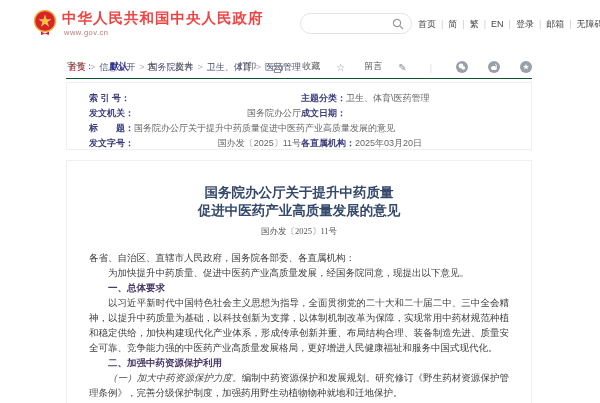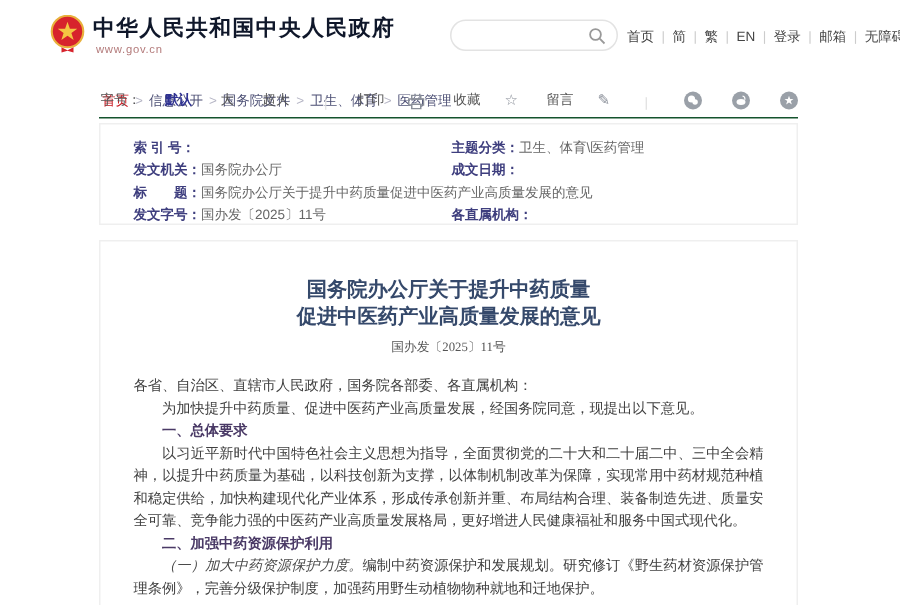--- a/index.html
+++ b/index.html
@@ -3,21 +3,21 @@
 <meta charset="utf-8">
 <style>
   * { box-sizing: border-box; margin: 0; padding: 0; }
   html,body { width:600px; height:403px; background:#fff; overflow:hidden;
     font-family:"Liberation Sans", sans-serif; color:#333; }
 
   
   .header { position:absolute; left:0; top:0; width:600px; height:52px; background:#fff; }
   .emblem { position:absolute; left:33px; top:10px; width:24px; height:26px; }
   .site-title { position:absolute; left:62px; top:9px; font-size:14.5px; font-weight:bold;
-    color:#0f172a; letter-spacing:1px; white-space:nowrap; }
+    color:#ef4444; letter-spacing:1px; white-space:nowrap; }
   .site-url { position:absolute; left:64px; top:28px; font-size:7.5px; color:#b37a7a; letter-spacing:.5px; }
   .search-pill { position:absolute; left:300px; top:13px; width:112px; height:21px;
     border:1px solid #e3e3e3; border-radius:11px; background:#fff; }
   .search-pill input { position:absolute; left:10px; top:2px; width:82px; height:15px;
     border:none; outline:none; font-size:9px; background:transparent; }
   .search-icon { position:absolute; right:7px; top:4px; width:12px; height:12px; color:#999; }
   .top-nav { position:absolute; left:418px; top:18px; font-size:9px; color:#444; white-space:nowrap; }
   .top-nav span.lnk { cursor:pointer; }
   .top-nav span.lnk + span.lnk::before { content:"|"; color:#ccc; margin:0 5px; }
 
@@ -35,21 +35,21 @@
   .tools .bar { color:#ddd; margin:0 4px; }
   .tools .glyph { color:#8a8f99; font-size:10px; margin-right:3px; }
   .circle-ic { width:12px; height:12px; border-radius:50%; background:#9aa0a8; color:#fff;
     display:inline-flex; align-items:center; justify-content:center; font-size:7px; margin-left:4px; cursor:pointer; }
 
   
   .meta-box { position:absolute; left:66px; top:82px; width:466px; height:68px;
     border:1px solid #efefef; font-size:9px; padding:8px 22px 0 22px; }
   .meta-row { display:flex; line-height:15px; }
   .meta-cell { display:flex; }
-  .meta-cell.l { width:212px; }
+  .meta-cell.l { width:212px;justify-content:space-between; }
   .meta-cell.full { width:100%; }
   .meta-label { color:#3e3e7e; font-weight:bold; white-space:pre; }
   .meta-value { color:#666; }
 
   
   .content-box { position:absolute; left:66px; top:160px; width:466px; height:260px;
     border:1px solid #efefef; border-bottom:none; overflow:hidden;
     font-family:"Liberation Serif", serif; }
   .doc-title { margin-top:23px; text-align:center; font-size:13.5px; font-weight:bold;
     color:#35496b; line-height:18px; }
@@ -153,20 +153,21 @@
       <span class="meta-value">国务院办公厅关于提升中药质量促进中医药产业高质量发展的意见</span>
     </div>
   </div>
   <div class="meta-row">
     <div class="meta-cell l">
       <span class="meta-label">发文字号：</span>
       <span class="meta-value">国办发〔2025〕11号</span>
     </div>
     <div class="meta-cell">
       <span class="meta-label">各直属机构：</span>
+      <span class="meta-value">2025年03月20日</span>
     </div>
   </div>
 </div>
 
 <div class="content-box">
   <div class="doc-title">
     <div>国务院办公厅关于提升中药质量</div>
     <div>促进中医药产业高质量发展的意见</div>
   </div>
   <div class="doc-number">国办发〔2025〕11号</div>

